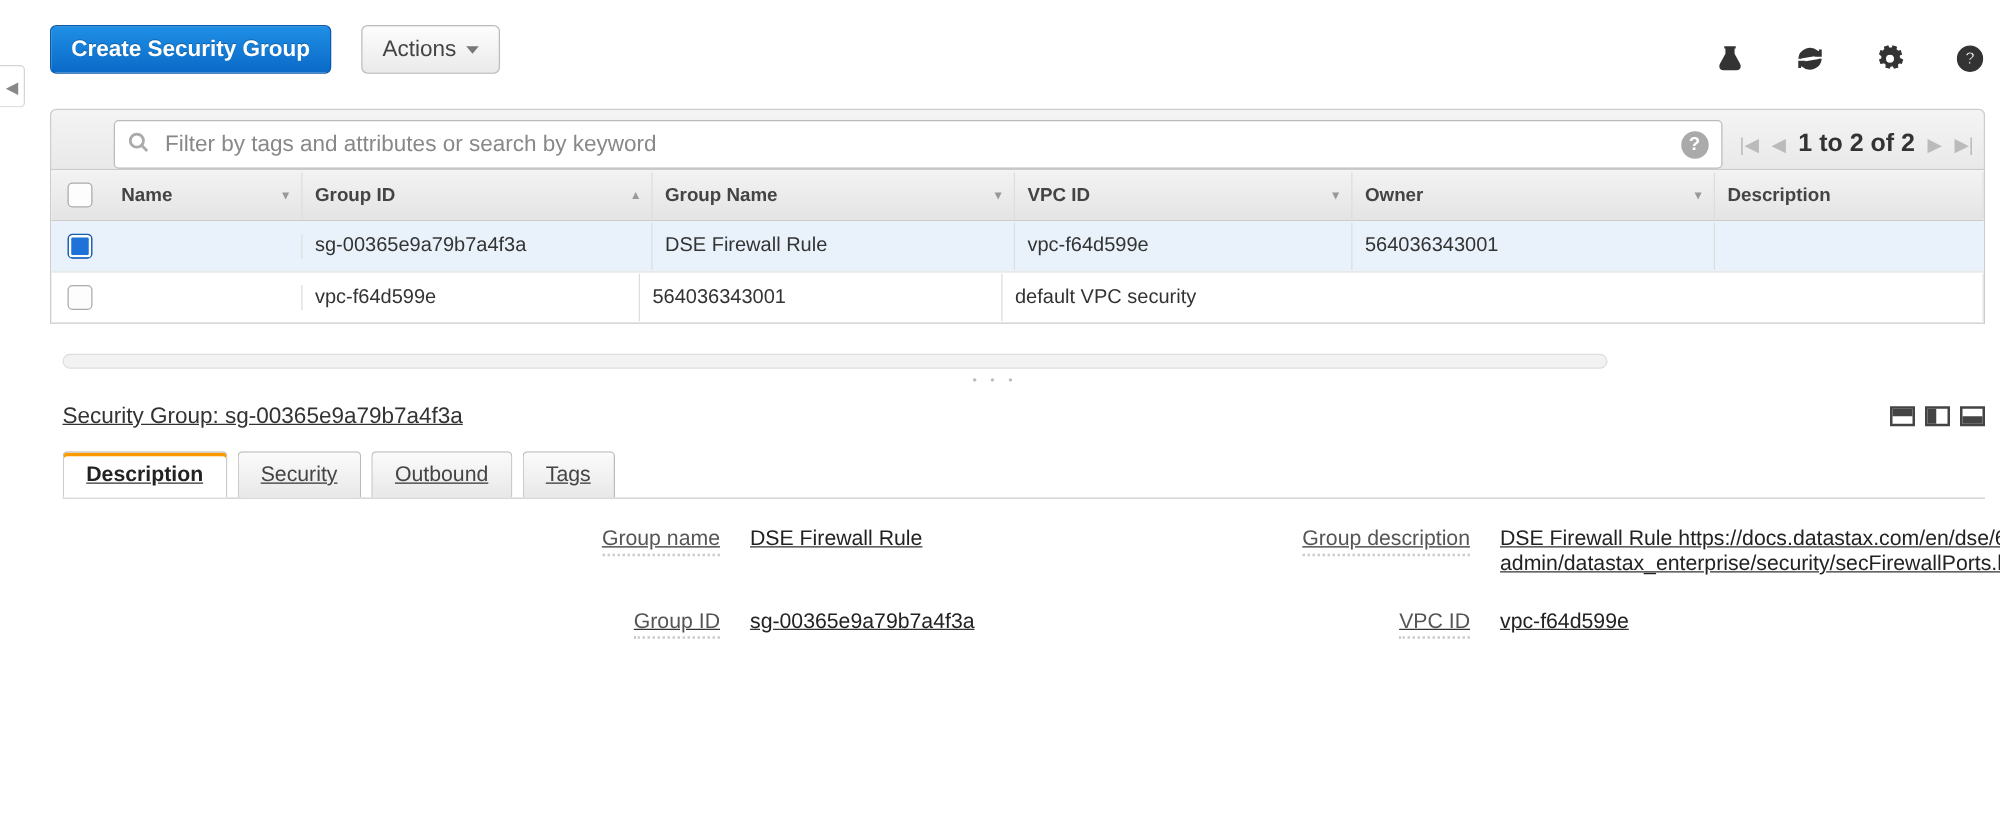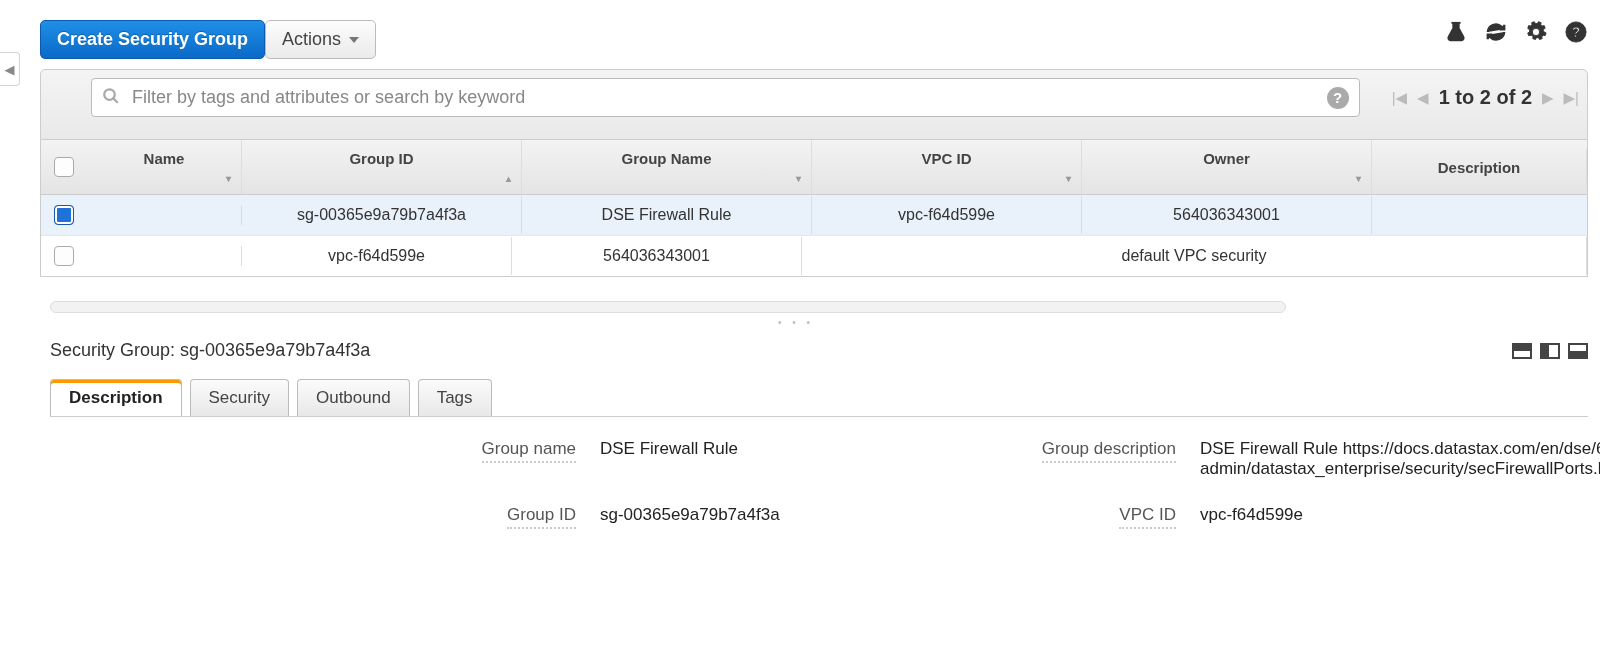--- a/index.html
+++ b/index.html
@@ -3,45 +3,45 @@
 <meta charset="utf-8">
 <style>
   * { box-sizing: border-box; }
   body { margin:0; font-family: "Helvetica Neue", Helvetica, Arial, sans-serif; font-size:15px; color:#333; background:#fff; }
   .page { padding:20px 12px 20px 4px; position:relative; }
 
   
   .collapse-tab { position:absolute; left:0; top:52px; width:20px; height:34px; background:#fff; border:1px solid #d5d5d5; border-left:none; border-radius:0 4px 4px 0; display:flex; align-items:center; justify-content:center; color:#888; font-size:13px; }
 
   
-  .toolbar { display:flex; align-items:flex-start; gap:0; padding:0 0 10px 36px; }
+  .toolbar { display:flex; align-items:flex-end; gap:24px; padding:0 0 10px 36px; }
   .btn { display:inline-flex; align-items:center; padding:8px 16px; border-radius:5px; font-size:18px; }
   .btn-primary { background:linear-gradient(#1f8fe6,#0a6ac7); color:#fff; font-weight:bold; border:1px solid #0a5bb0; text-shadow:0 -1px 0 rgba(0,0,0,.25); }
   .btn-default { background:linear-gradient(#fdfdfd,#eaeaea); color:#444; border:1px solid #bbb; }
   .btn-default .caret { border-top:6px solid #777; border-left:5px solid transparent; border-right:5px solid transparent; display:inline-block; margin-left:8px; }
   .spacer { flex:1; }
   .tool-icon { width:24px; height:24px; color:#333; display:flex; align-items:center; justify-content:center; margin-left:16px; cursor:pointer; }
   .tool-icon svg { stroke:#333; fill:#333; }
 
   
-  .searchbar-row { display:flex; align-items:center; gap:32px; padding:8px 8px 22px 50px; background:linear-gradient(#f4f4f4,#e9e9e9); border:1px solid #ccc; border-radius:5px 5px 0 0; margin:0 0 0 36px; }
+  .searchbar-row { display:flex; align-items:center; gap:14px; padding:8px 8px 0 50px; background:linear-gradient(#f4f4f4,#e9e9e9); border:1px solid #ccc; border-radius:5px 5px 0 0; margin:18px 0 0 36px; }
   .searchbox { flex:1; display:flex; align-items:center; gap:10px; background:#fff; border:1px solid #bbb; border-radius:4px; padding:7px 10px; color:#888; }
   .searchbox .mag { color:#aaa; }
   .searchbox input { border:none; outline:none; flex:1; font-size:18px; color:#333; background:transparent; }
   .searchbox input::placeholder { color:#888; }
   .help-circle { width:22px; height:22px; border-radius:50%; background:#aaa; color:#fff; font-weight:bold; font-size:15px; display:flex; align-items:center; justify-content:center; }
   .pager { display:flex; align-items:center; gap:10px; color:#888; }
   .pager .page-txt { color:#333; font-weight:bold; font-size:20px; }
   .pager-btn { color:#bbb; font-size:15px; }
 
   
   .sg-table { margin-left:36px; border:1px solid #ccc; border-top:none; overflow:hidden; }
   .thead, .trow { display:flex; align-items:center; }
   .thead { background:linear-gradient(#f3f3f3,#e4e4e4); border-bottom:1px solid #ccc; font-weight:600; color:#444; }
-  .th, .td { padding:10px 10px; border-right:1px solid #ddd; display:flex; align-items:center; gap:6px; overflow:hidden; white-space:nowrap;flex-direction:column; }
+  .th, .td { padding:10px 10px; border-right:1px solid #ddd; display:flex; align-items:center; gap:6px; overflow:hidden; white-space:nowrap; }
   .th .sort { margin-left:auto; font-size:10px; color:#999; }
   .col-check { width:46px; justify-content:center; border-right:none; }
   .col-name  { width:155px; }
   .col-gid   { width:280px; }
   .col-gname { width:290px; }
   .col-vpc   { width:270px; }
   .col-owner { width:290px; }
   .col-desc  { flex:1; min-width:100px; }
 
   .checkbox { width:20px; height:20px; border:1px solid #aaa; border-radius:4px; background:#fdfdfd; display:inline-block; }
@@ -49,21 +49,21 @@
 
   .trow { border-bottom:1px solid #e6e6e6; font-size:16px; color:#333; }
   .trow:last-child { border-bottom:none; }
   .trow.selected { background:#e9f2fb; }
 
   
   .hscroll { height:12px; background:#f2f2f2; border:1px solid #ddd; border-radius:6px; margin:24px 0 0 46px; width:78%; position:relative; }
   .drag-dots { text-align:center; color:#bbb; font-size:10px; margin-top:4px; letter-spacing:4px; }
 
   
-  .detail { margin:6px 0 0 46px; }
+  .detail { margin:6px 0 0 46px;text-decoration:underline; }
   .detail-head { display:flex; align-items:center; gap:6px; padding:6px 0 8px; }
   .detail-head .title { font-size:18px; color:#333; }
   .detail-head-right { margin-left:auto; display:flex; gap:8px; }
   .layout-ico { width:20px; height:16px; border:2px solid #444; position:relative; }
   .layout-ico.a::before { content:""; position:absolute; left:0; right:0; top:0; height:6px; background:#444; }
   .layout-ico.b::before { content:""; position:absolute; left:0; top:0; bottom:0; width:7px; background:#444; }
   .layout-ico.c::before { content:""; position:absolute; left:0; right:0; bottom:0; height:6px; background:#444; }
 
   .tabs { display:flex; gap:8px; border-bottom:1px solid #ccc; margin-top:10px; }
   .tab { padding:8px 18px; border:1px solid #bbb; border-bottom:none; border-radius:4px 4px 0 0; background:linear-gradient(#fbfbfb,#e8e8e8); color:#444; font-size:17px; }

